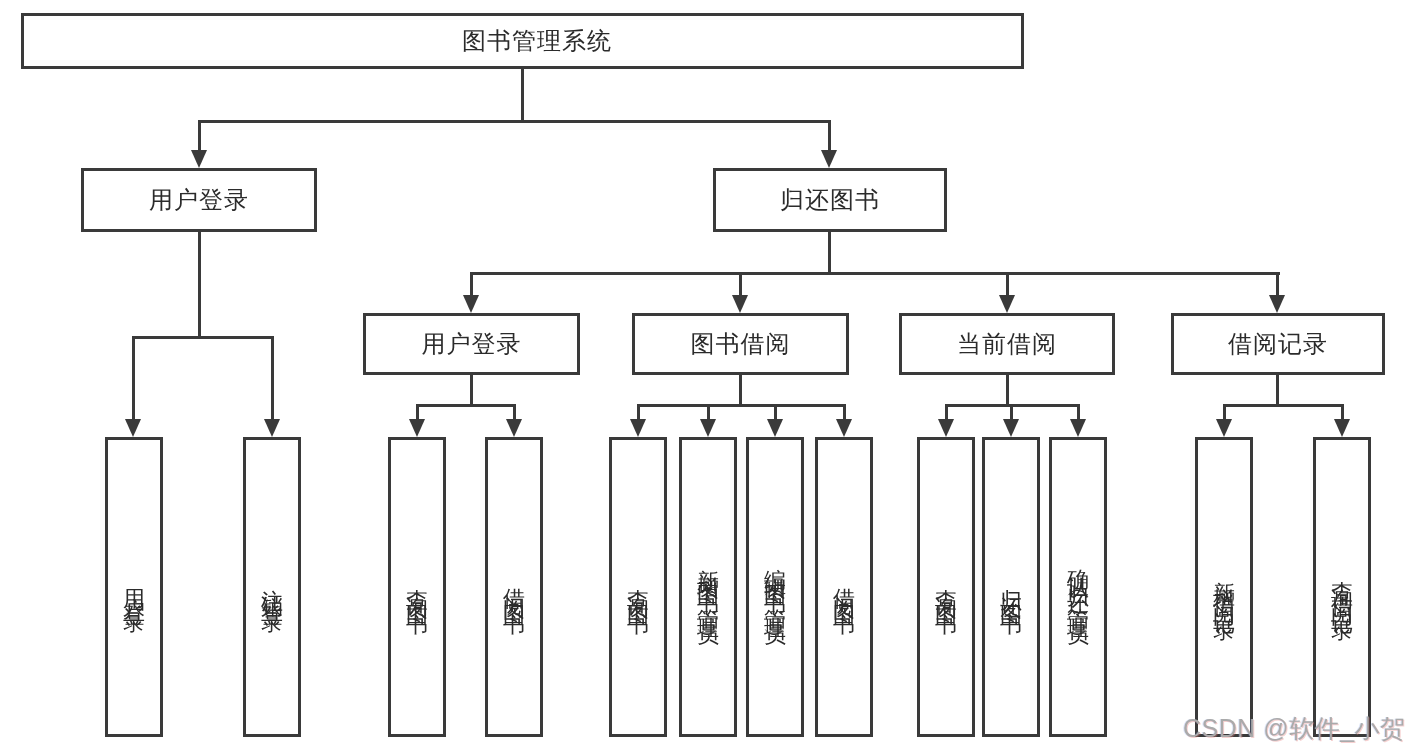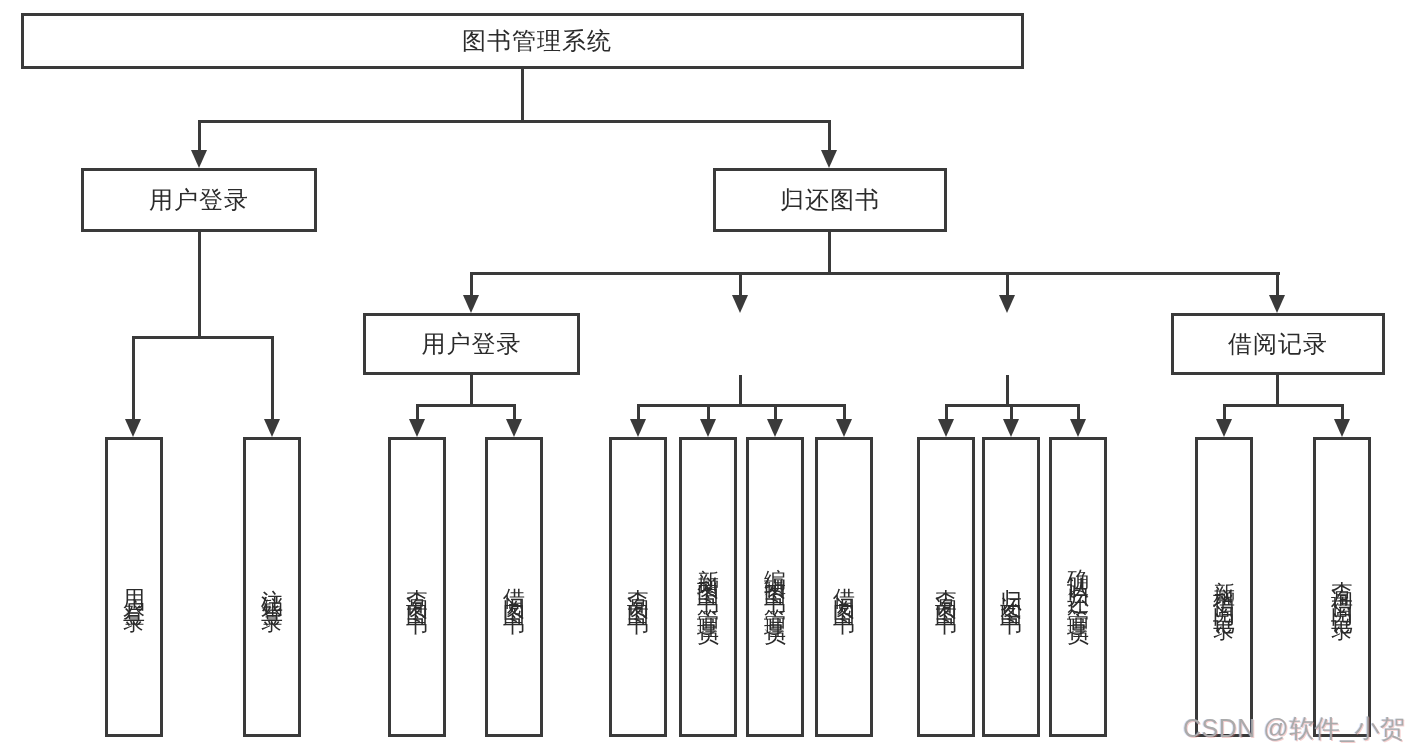--- a/index.html
+++ b/index.html
@@ -86,20 +86,22 @@
   <div class="vline" style="left:470px;  top:272px; height:25px;"></div>
   <div class="arrow-down" style="left:463px;  top:295px;"></div>
   <div class="vline" style="left:739px;  top:272px; height:25px;"></div>
   <div class="arrow-down" style="left:732px;  top:295px;"></div>
   <div class="vline" style="left:1006px; top:272px; height:25px;"></div>
   <div class="arrow-down" style="left:999px;  top:295px;"></div>
   <div class="vline" style="left:1276px; top:272px; height:25px;"></div>
   <div class="arrow-down" style="left:1269px; top:295px;"></div>
 
   <div class="hbox" style="left:363px; top:313px; width:217px; height:62px;">用户登录</div>
+  <div class="hbox" style="left:632px; top:313px; width:217px; height:62px;">图书借阅</div>
+  <div class="hbox" style="left:899px; top:313px; width:216px; height:62px;">当前借阅</div>
   <div class="hbox" style="left:1171px; top:313px; width:214px; height:62px;">借阅记录</div>
 
   <div class="vline" style="left:470px; top:375px; height:29px;"></div>
   <div class="hline" style="left:416px; top:404px; width:100px;"></div>
   <div class="vline" style="left:416px; top:404px; height:17px;"></div>
   <div class="arrow-down" style="left:409px; top:419px;"></div>
   <div class="vline" style="left:513px; top:404px; height:17px;"></div>
   <div class="arrow-down" style="left:506px; top:419px;"></div>
 
   <div class="vline" style="left:739px; top:375px; height:29px;"></div>

